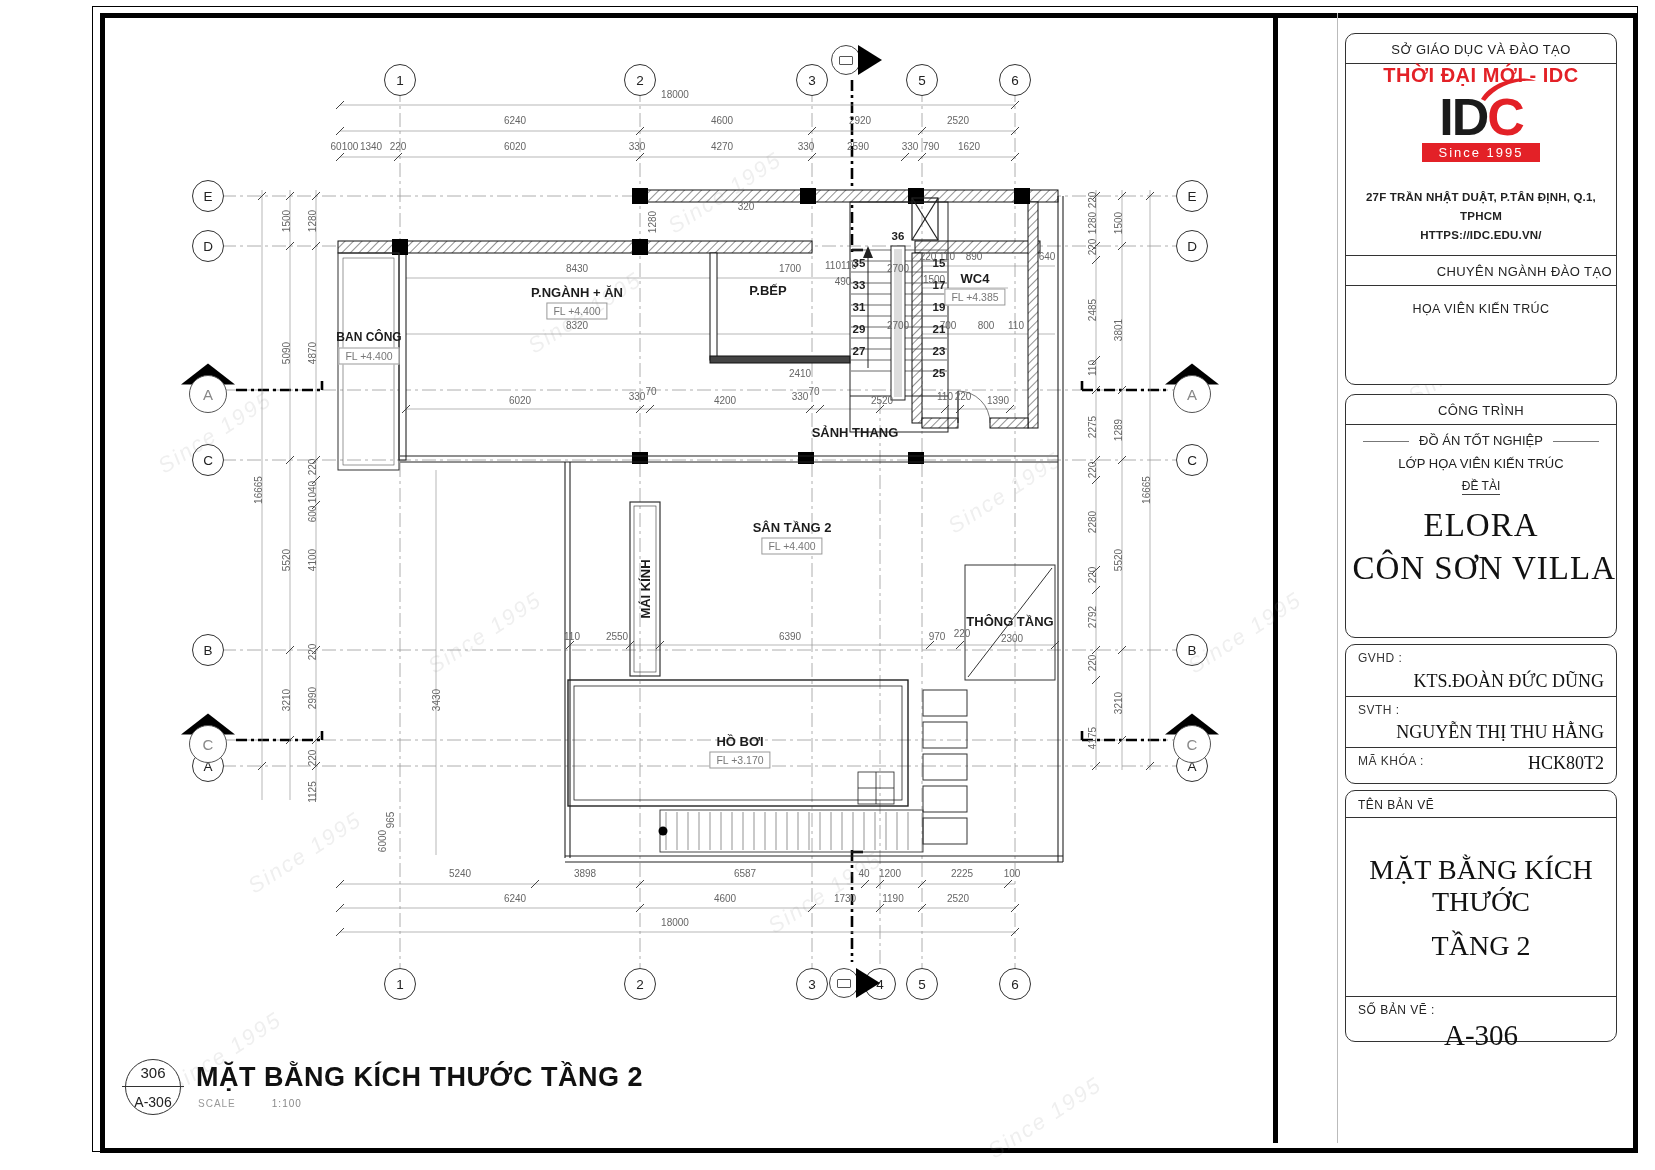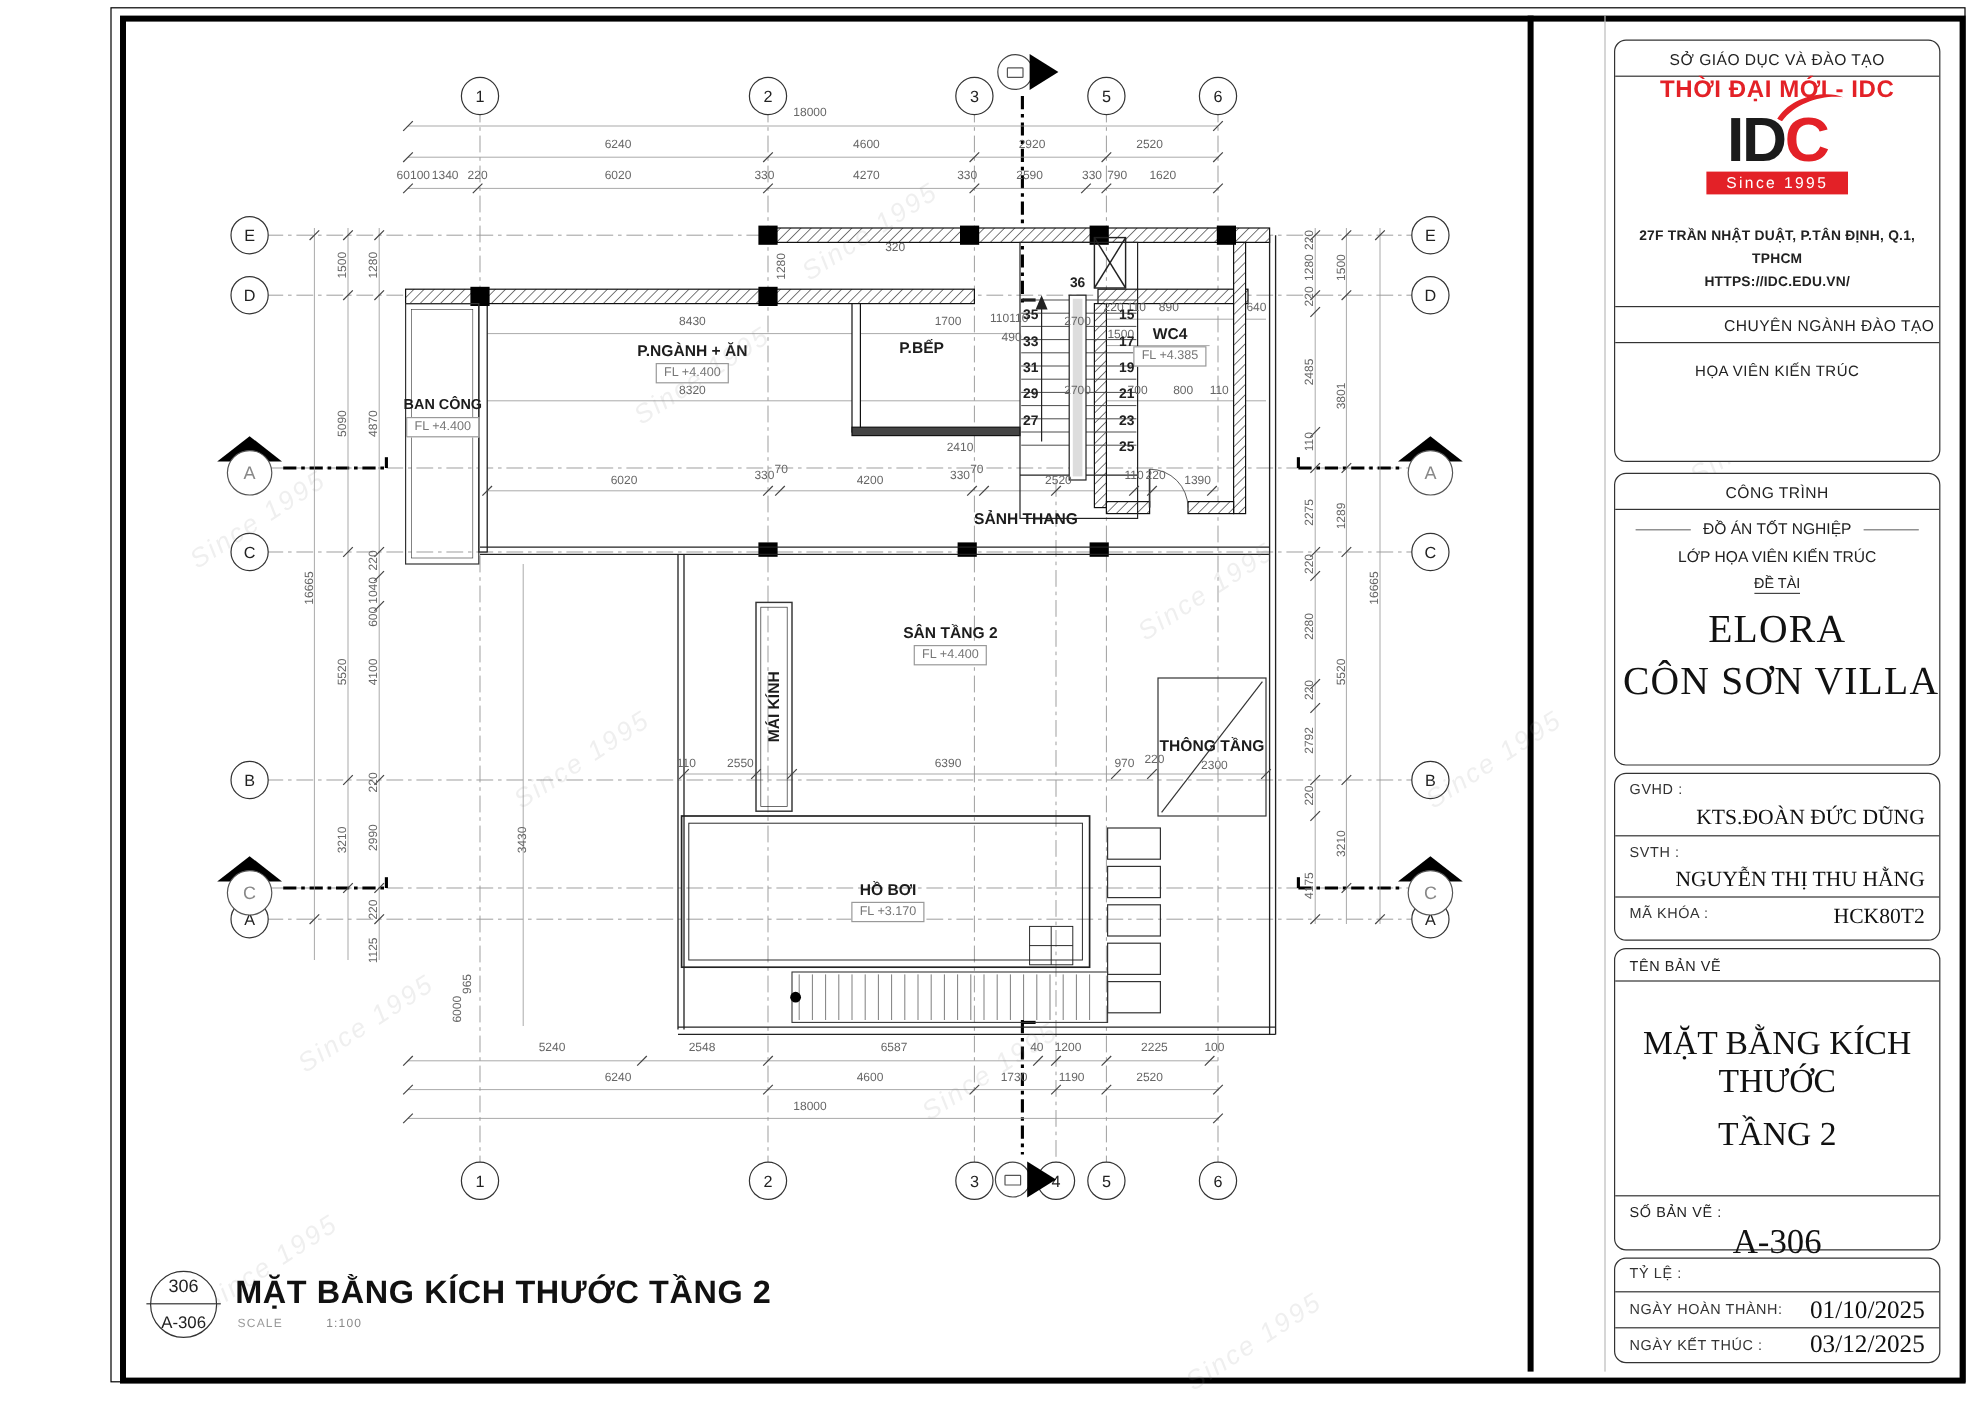--- a/index.html
+++ b/index.html
@@ -436,21 +436,21 @@
       <div class="dim rot" style="left: 1092px; top: 617px;">2792</div>
       <div class="dim rot" style="left: 1092px; top: 663px;">220</div>
       <div class="dim rot" style="left: 1092px; top: 738px;">4175</div>
       <div class="dim rot" style="left: 1118px; top: 223px;">1500</div>
       <div class="dim rot" style="left: 1118px; top: 330px;">3801</div>
       <div class="dim rot" style="left: 1118px; top: 430px;">1289</div>
       <div class="dim rot" style="left: 1118px; top: 560px;">5520</div>
       <div class="dim rot" style="left: 1118px; top: 703px;">3210</div>
       <div class="dim rot" style="left: 1146px; top: 490px;">16665</div>
       <div class="dim" style="left: 460px; top: 879px;">5240</div>
-      <div class="dim" style="left: 585px; top: 879px;">2548</div>
+      <div class="dim" style="left: 585px; top: 879px;">3898</div>
       <div class="dim" style="left: 745px; top: 879px;">6587</div>
       <div class="dim" style="left: 864px; top: 879px;">40</div>
       <div class="dim" style="left: 890px; top: 879px;">1200</div>
       <div class="dim" style="left: 962px; top: 879px;">2225</div>
       <div class="dim" style="left: 1012px; top: 879px;">100</div>
       <div class="dim" style="left: 515px; top: 904px;">6240</div>
       <div class="dim" style="left: 725px; top: 904px;">4600</div>
       <div class="dim" style="left: 845px; top: 904px;">1730</div>
       <div class="dim" style="left: 893px; top: 904px;">1190</div>
       <div class="dim" style="left: 958px; top: 904px;">2520</div>
@@ -578,33 +578,20 @@
   </div>
 
   <div class="box" style="top:790px;height:252px;">
     <div style="border-bottom:1.4px solid #333;font-size:12px;padding:7px 12px 5px 12px;letter-spacing:.5px;">TÊN BẢN VẼ</div>
     <div class="tc serif" style="margin-top:36px;font-size:28px;color:#111;">MẶT BẰNG KÍCH THƯỚC</div>
     <div class="tc serif" style="margin-top:12px;font-size:28px;color:#111;">TẦNG 2</div>
     <div style="border-top:1.4px solid #333;margin-top:34px;font-size:12px;padding:6px 12px 0 12px;letter-spacing:.5px;">SỐ BẢN VẼ :</div>
     <div class="tc serif" style="margin-top:2px;font-size:29px;color:#111;">A-306</div>
   </div>
 
-  <div class="box" style="top:1048px;height:88px;">
-    <div class="row" style="height:27px;">
-      <span class="lab" style="top:5px;">TỶ LỆ  :</span>
-    </div>
-    <div class="row" style="height:30px;border-top:1.2px solid #333;">
-      <span class="lab" style="top:7px;">NGÀY HOÀN THÀNH:</span>
-      <span class="val-serif" style="font-size:21px;bottom:2px;">01/10/2025</span>
-    </div>
-    <div class="row" style="height:29px;border-top:1.2px solid #333;">
-      <span class="lab" style="top:7px;">NGÀY KẾT THÚC  :</span>
-      <span class="val-serif" style="font-size:21px;bottom:2px;">03/12/2025</span>
-    </div>
-  </div>
 
   <div class="fcir">
     <div class="t">306</div>
     <div class="mid"></div>
     <div class="b">A-306</div>
   </div>
   <div class="ftitle">MẶT BẰNG KÍCH THƯỚC TẦNG 2</div>
   <div class="fscale">
     <span>SCALE</span><b>1:100</b>
   </div>

